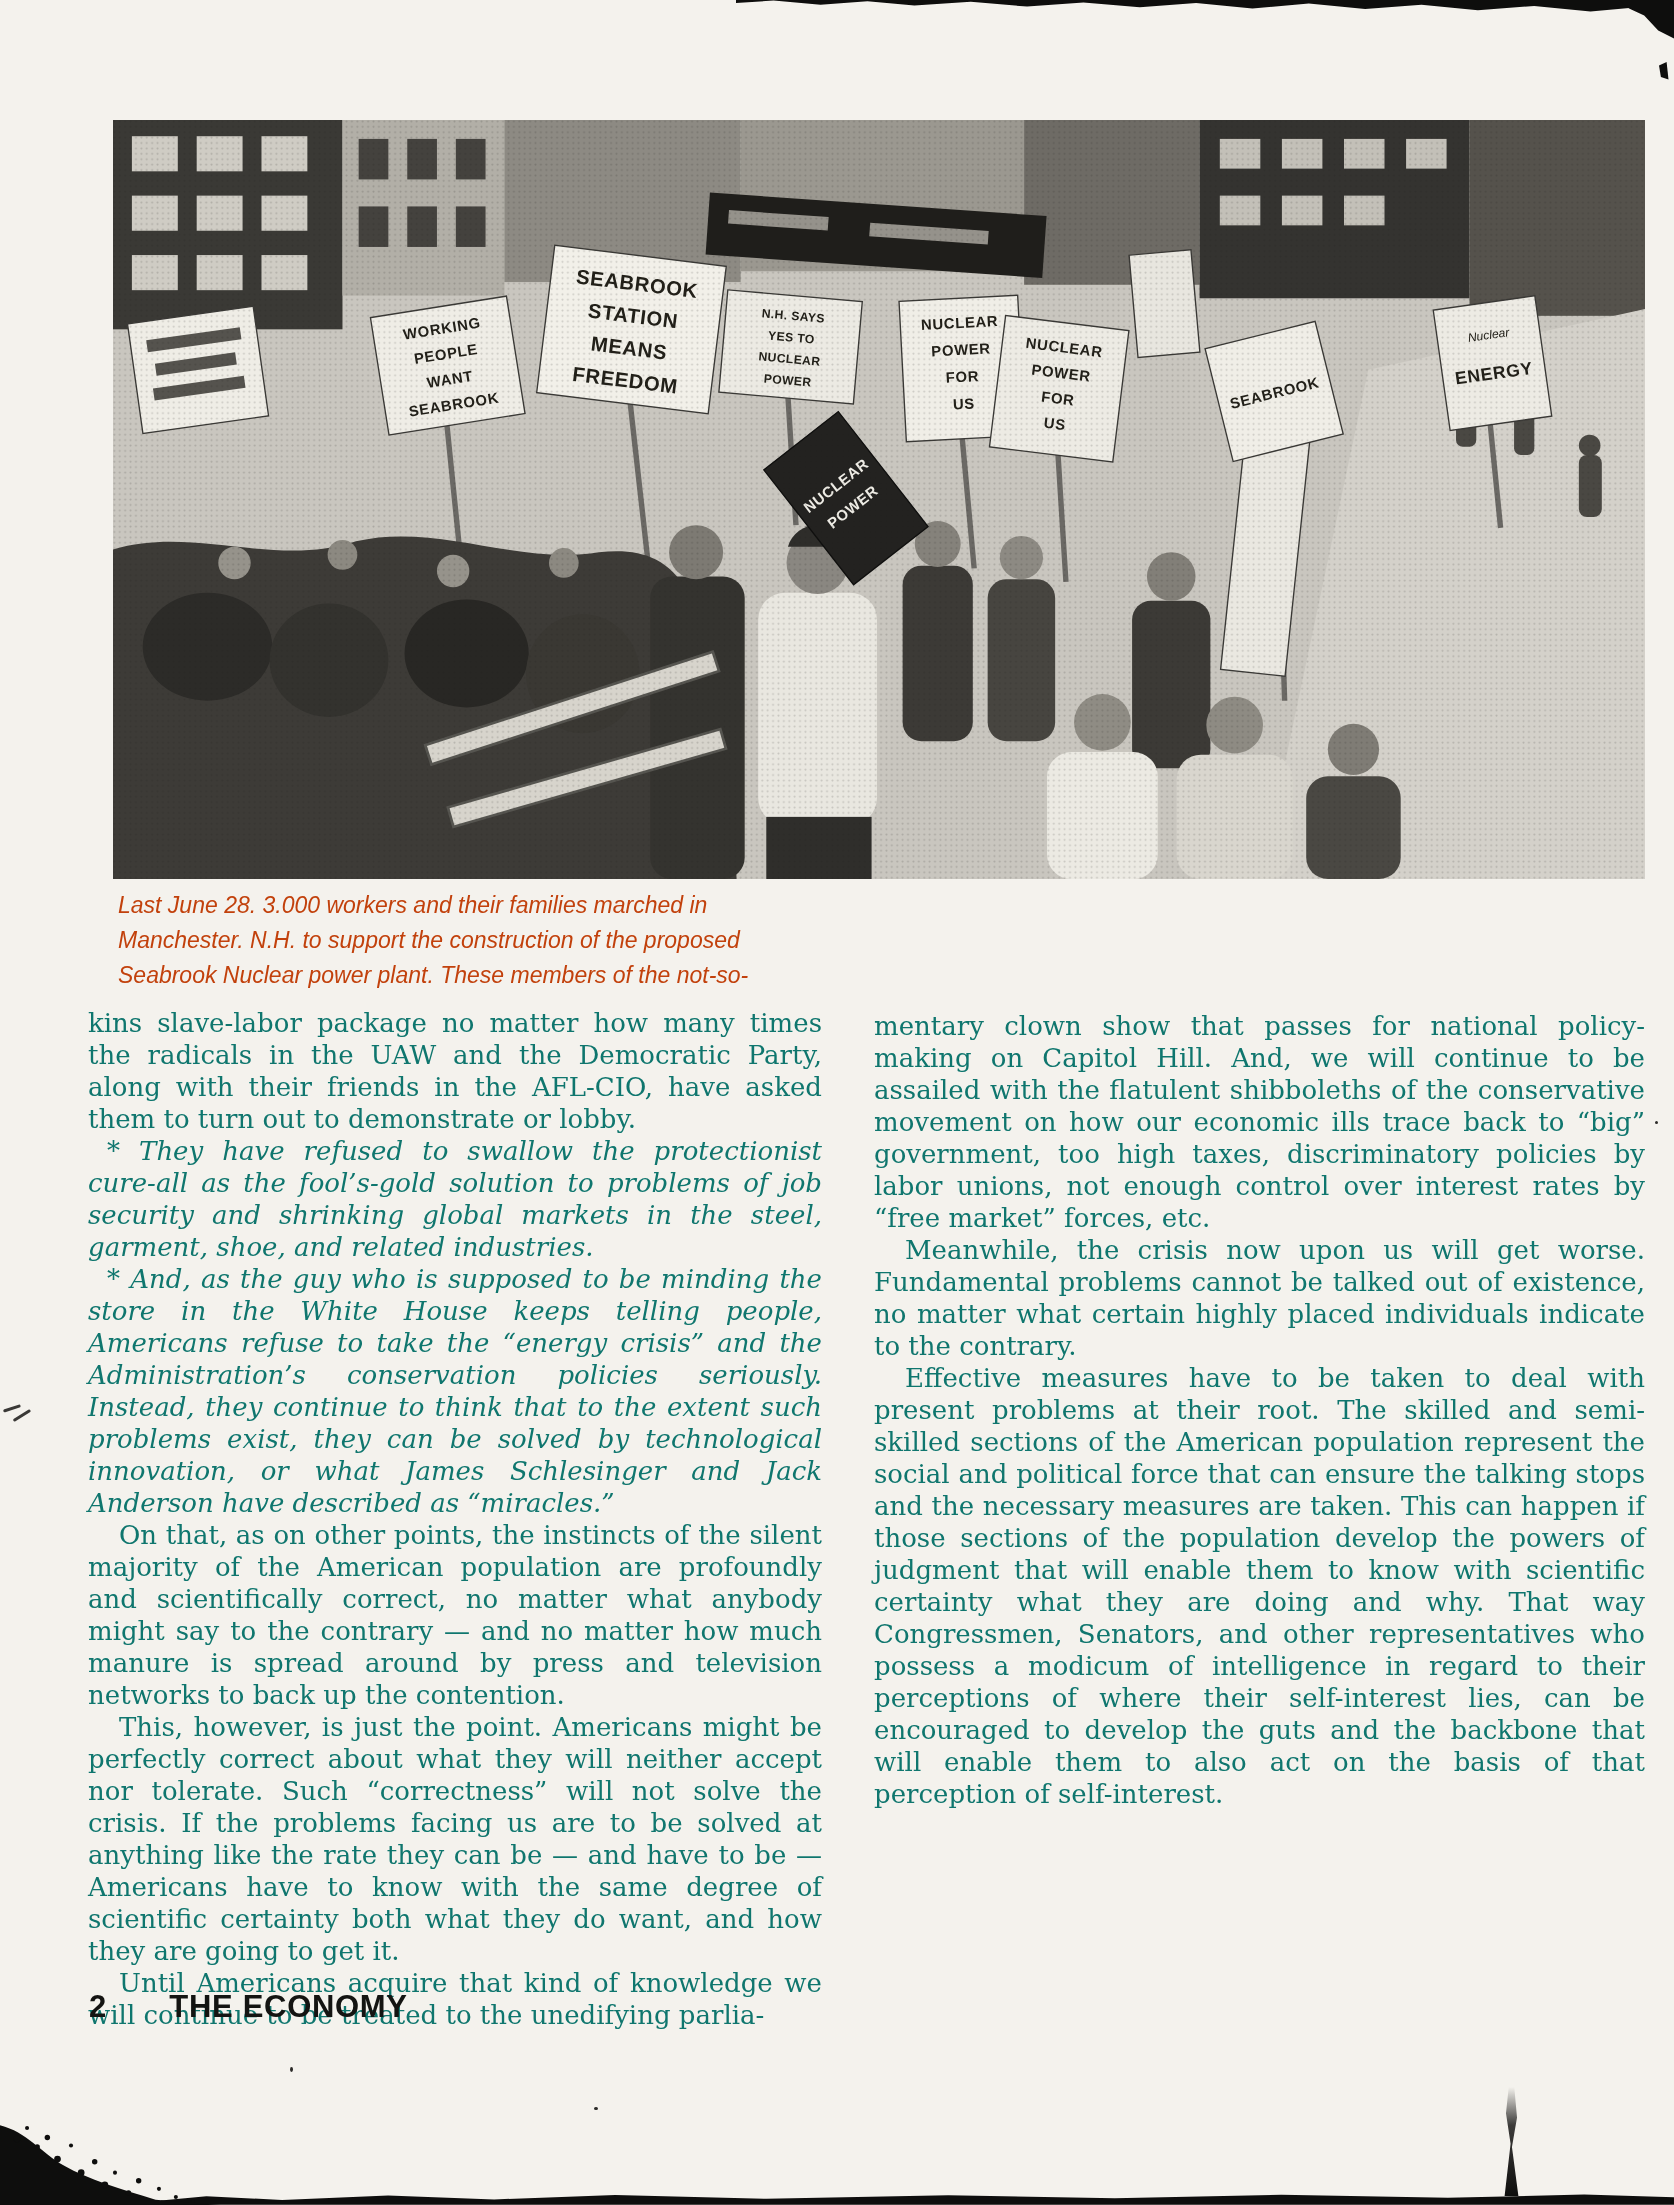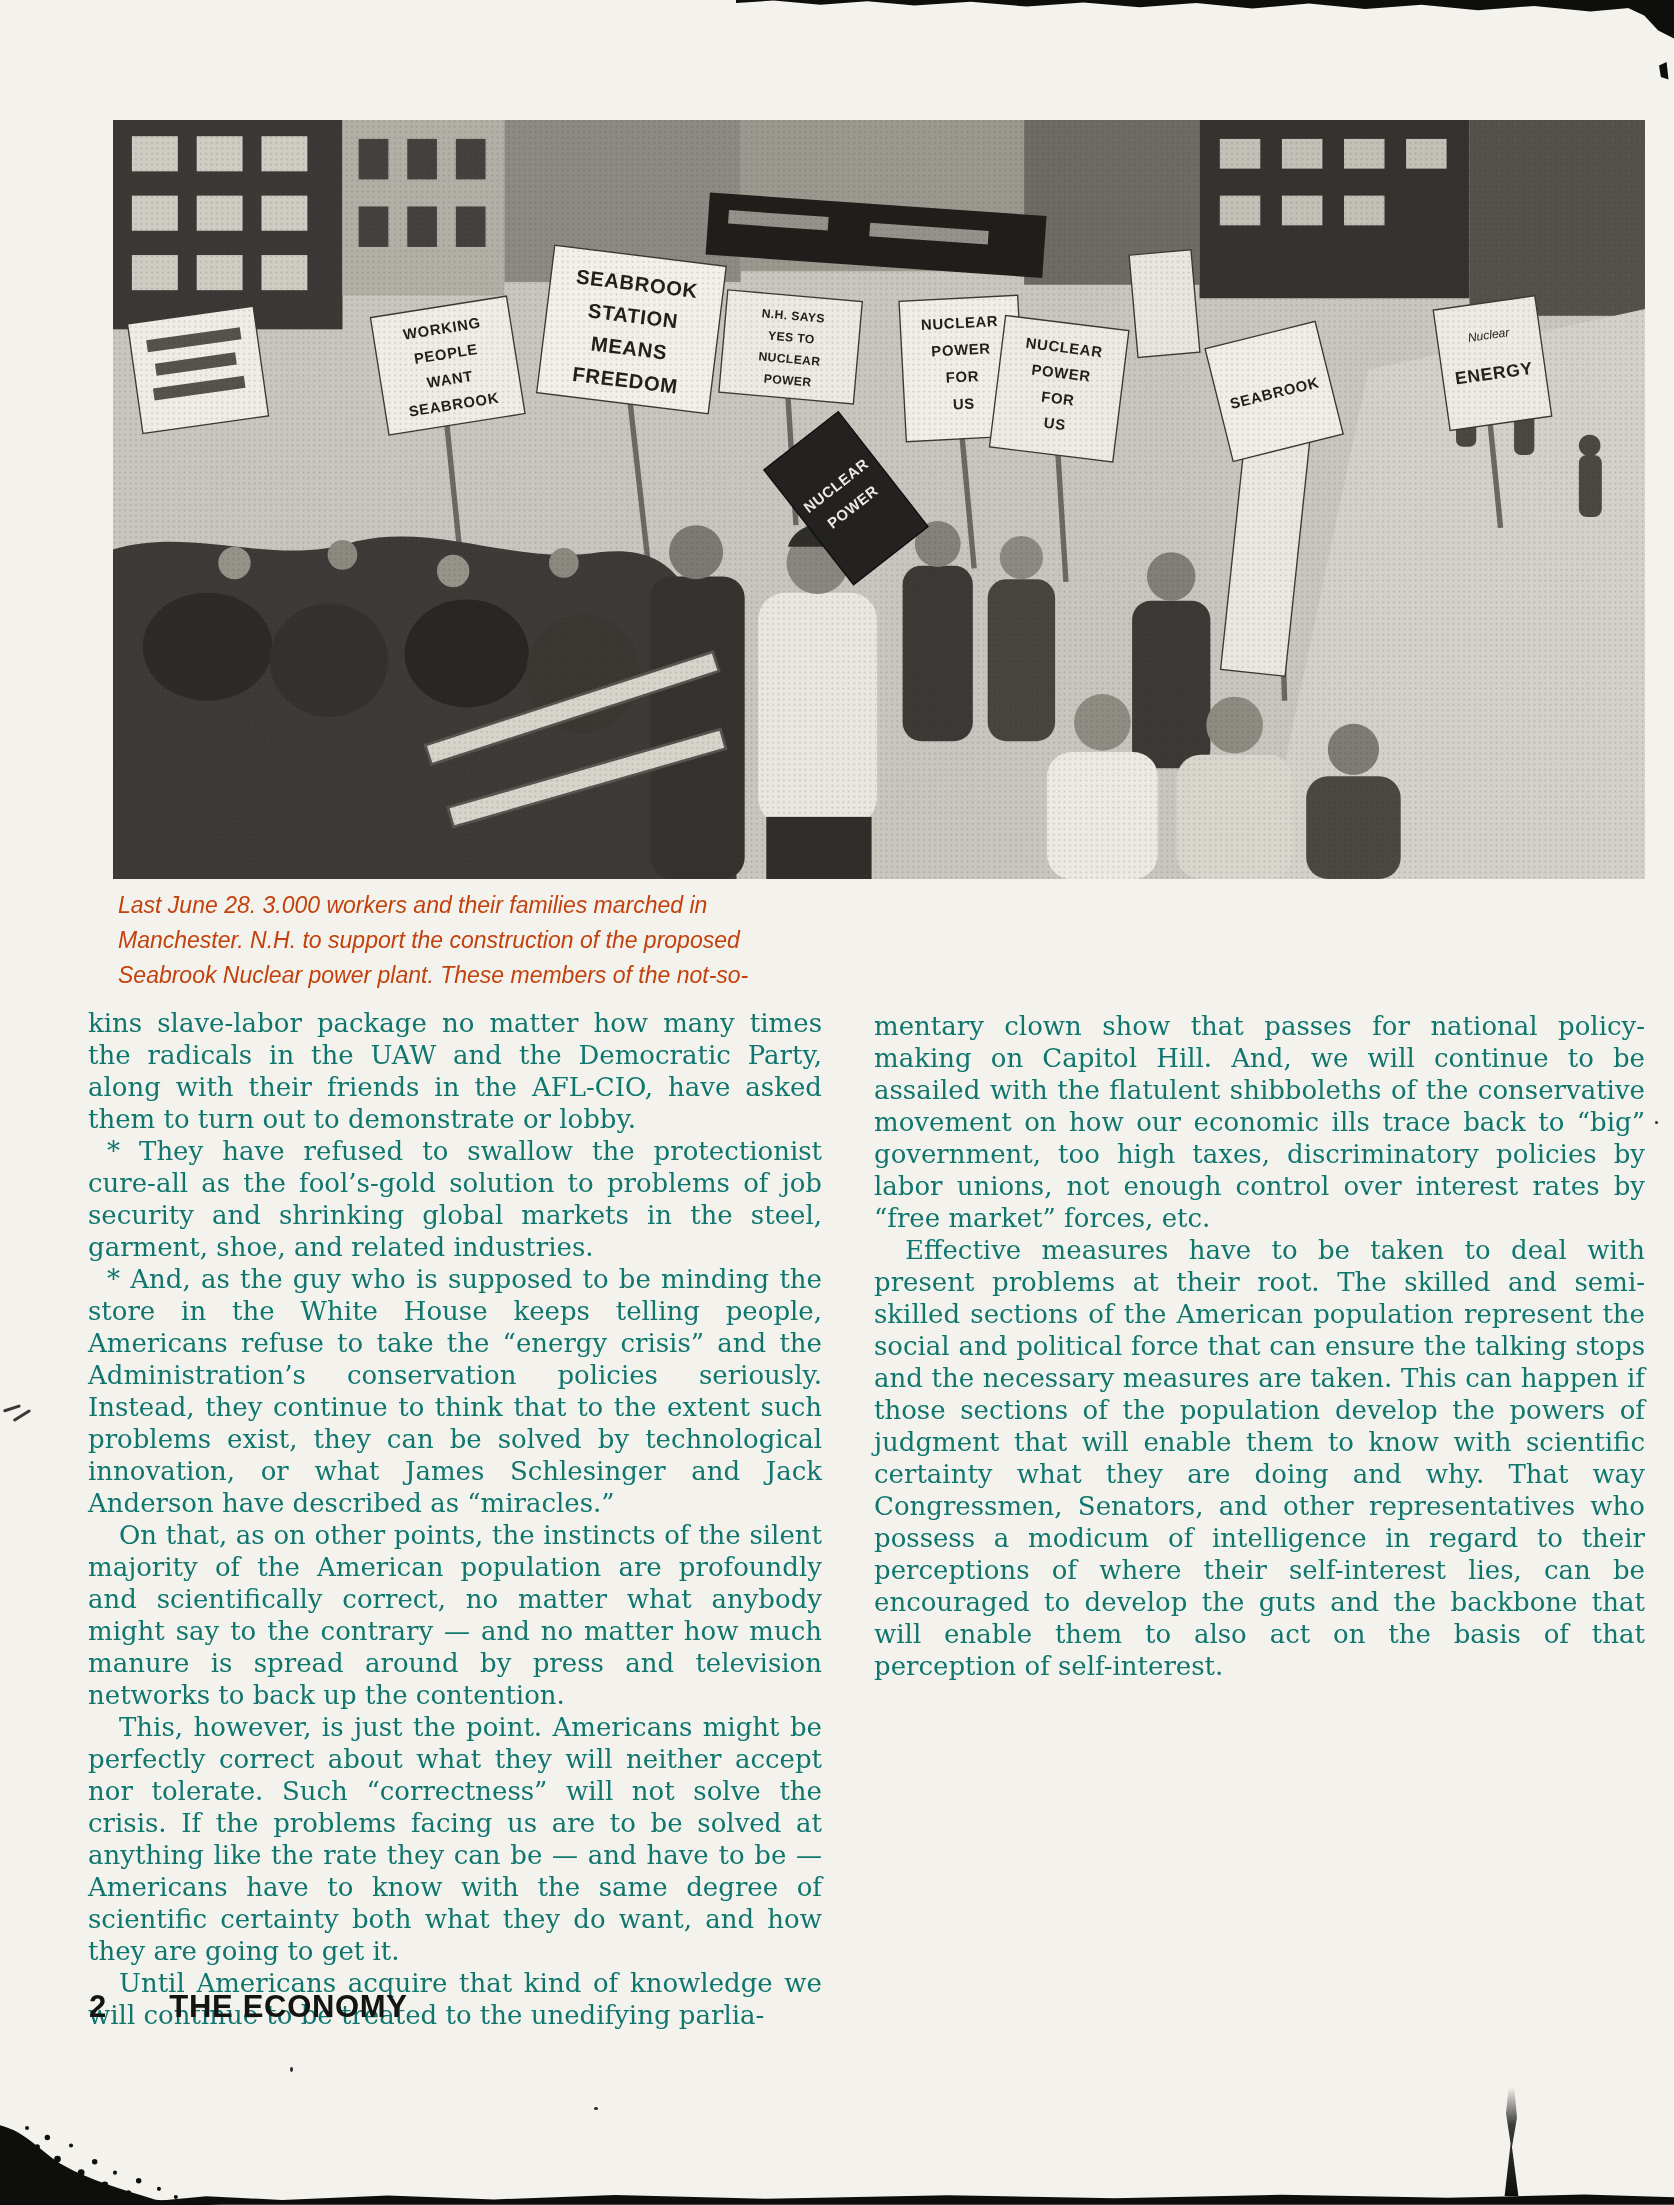--- a/index.html
+++ b/index.html
@@ -17,21 +17,21 @@
   .caption{position:absolute;font-family:"Liberation Sans",sans-serif;font-style:italic;
            font-size:23px;line-height:35px;color:#c2410c;}
   .cap-left{left:118px;top:888px;width:705px;}
   .cap-right{left:878px;top:898px;width:570px;}
   
   .col{position:absolute;font-size:26px;line-height:32px;text-align:justify;color:#0f766e;}
   .col-left{left:88px;top:1007px;width:734px;}
   .col-right{left:874px;top:1010px;width:771px;}
   .col p{margin:0;}
   .ind{text-indent:31px;}
-  .bullet{text-indent:19px;}
+  .bullet{text-indent:19px;font-style:italic;}
   .gap{margin-top:17.6px;}
   
   .footer{position:absolute;top:1989px;left:89px;font-family:"Liberation Sans",sans-serif;
           font-weight:bold;font-size:31px;color:#141412;display:flex;}
   .footer .section{margin-left:63px;letter-spacing:0.7px;}
   
   .art{position:absolute;background:#0e0e0d;}
   .art-top{left:736px;top:0;width:939px;height:12px;
     clip-path:polygon(0 25%,4% 5%,9% 40%,14% 10%,19% 45%,25% 15%,31% 55%,37% 20%,43% 60%,49% 25%,55% 70%,61% 30%,67% 75%,73% 40%,79% 85%,85% 50%,91% 95%,96% 60%,100% 100%,100% 0,0 0);}
   .art-top-blob{left:1619px;top:0;width:56px;height:39px;
@@ -238,20 +238,21 @@
     <p class="cont">kins slave-labor package no matter how many times the radicals in the UAW and the Democratic Party, along with their friends in the AFL-CIO, have asked them to turn out to demonstrate or lobby.</p>
     <p class="bullet">* They have refused to swallow the protectionist cure-all as the fool’s-gold solution to problems of job security and shrinking global markets in the steel, garment, shoe, and related industries.</p>
     <p class="bullet">* And, as the guy who is supposed to be minding the store in the White House keeps telling people, Americans refuse to take the “energy crisis” and the Administration’s conservation policies seriously. Instead, they continue to think that to the extent such problems exist, they can be solved by technological innovation, or what James Schlesinger and Jack Anderson have described as “miracles.”</p>
     <p class="ind">On that, as on other points, the instincts of the silent majority of the American population are profoundly and scientifically correct, no matter what anybody might say to the contrary — and no matter how much manure is spread around by press and television networks to back up the contention.</p>
     <p class="ind">This, however, is just the point. Americans might be perfectly correct about what they will neither accept nor tolerate. Such “correctness” will not solve the crisis. If the problems facing us are to be solved at anything like the rate they can be — and have to be — Americans have to know with the same degree of scientific certainty both what they do want, and how they are going to get it.</p>
     <p class="ind">Until Americans acquire that kind of knowledge we will continue to be treated to the unedifying parlia-</p>
   </div>
 
   <div class="col col-right">
     <p class="cont">mentary clown show that passes for national policy-making on Capitol Hill. And, we will continue to be assailed with the flatulent shibboleths of the conservative movement on how our economic ills trace back to “big” government, too high taxes, discriminatory policies by labor unions, not enough control over interest rates by “free market” forces, etc.</p>
+    <p class="ind gap">Meanwhile, the crisis now upon us will get worse. Fundamental problems cannot be talked out of existence, no matter what certain highly placed individuals indicate to the contrary.</p>
     <p class="ind gap">Effective measures have to be taken to deal with present problems at their root. The skilled and semi-skilled sections of the American population represent the social and political force that can ensure the talking stops and the necessary measures are taken. This can happen if those sections of the population develop the powers of judgment that will enable them to know with scientific certainty what they are doing and why. That way Congressmen, Senators, and other representatives who possess a modicum of intelligence in regard to their perceptions of where their self-interest lies, can be encouraged to develop the guts and the backbone that will enable them to also act on the basis of that perception of self-interest.</p>
   </div>
 
   <div class="footer">
     <span>2</span>
     <span class="section">THE ECONOMY</span>
   </div>
 
   <div class="art art-top"></div>
   <div class="art art-top-blob"></div>

